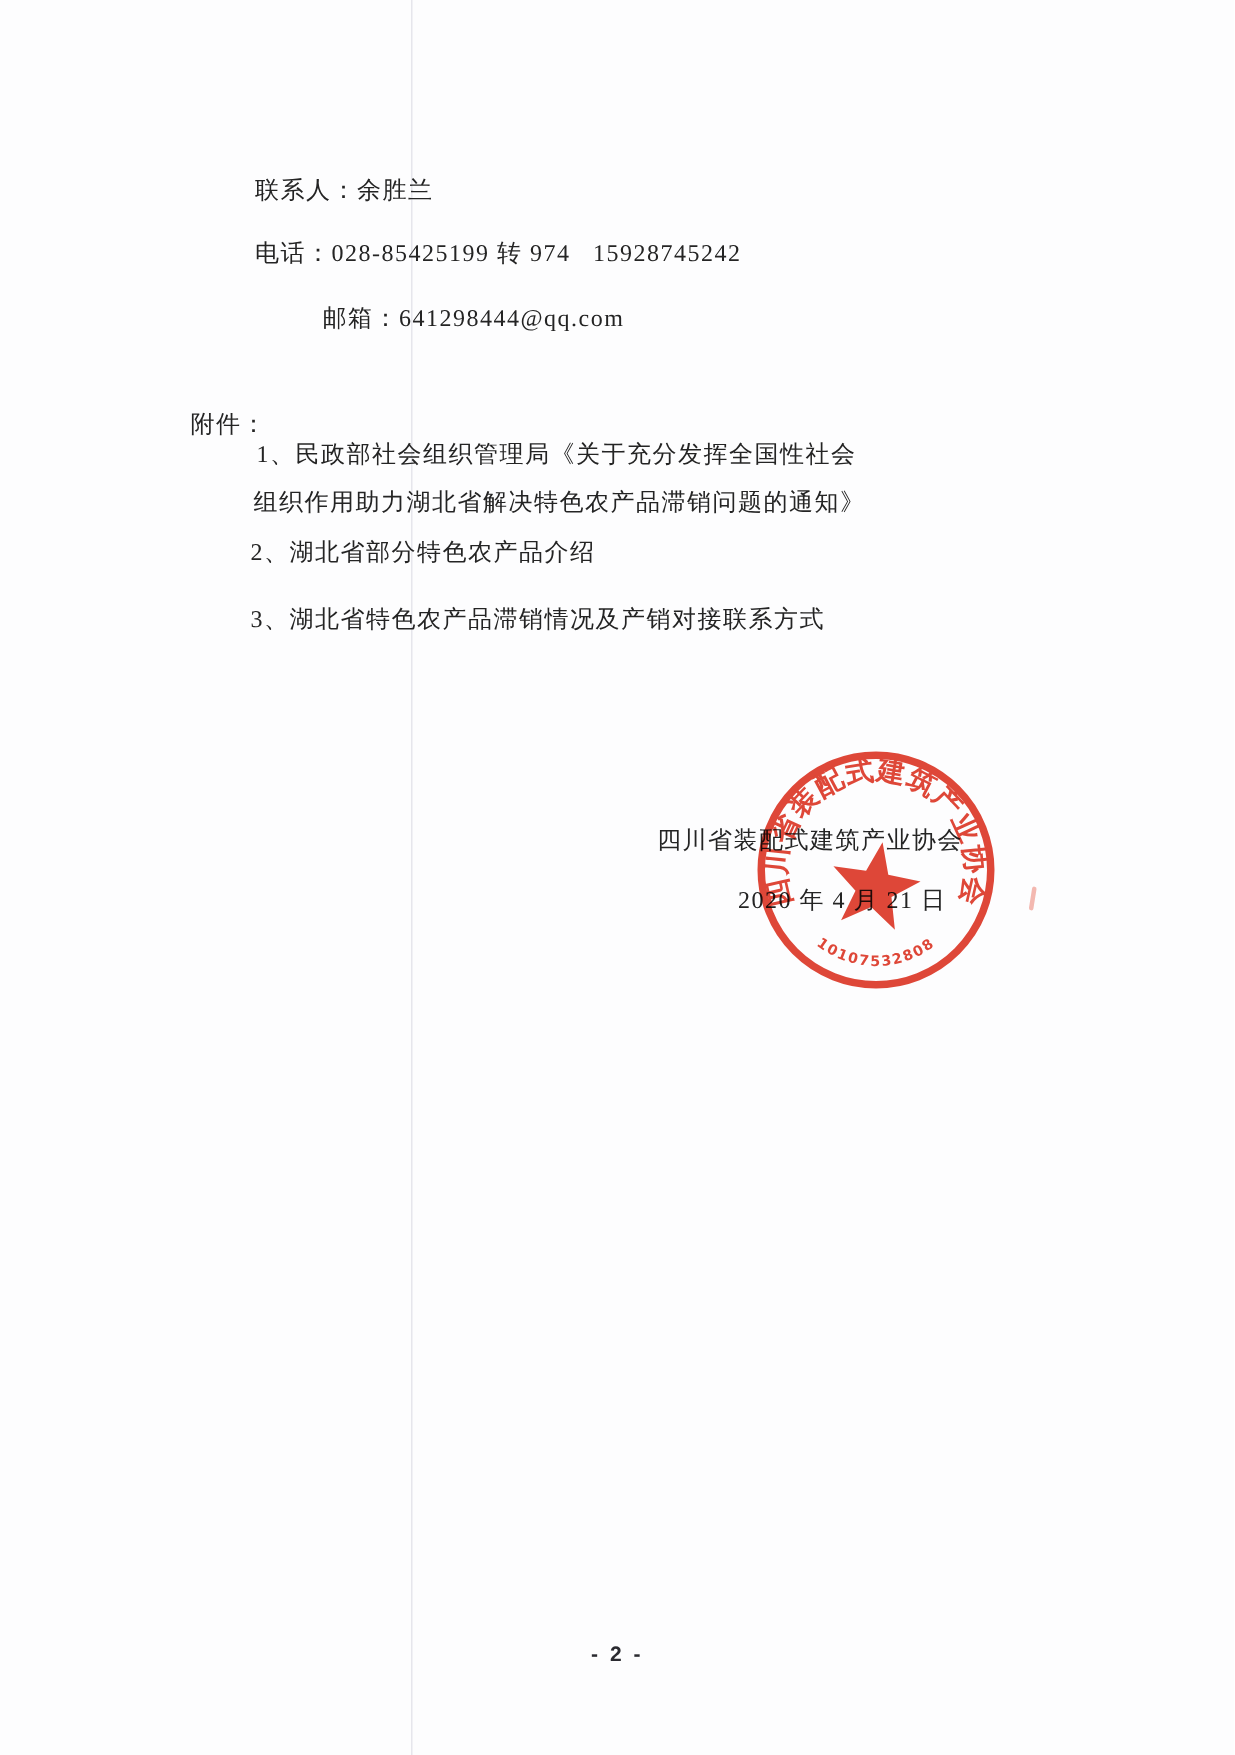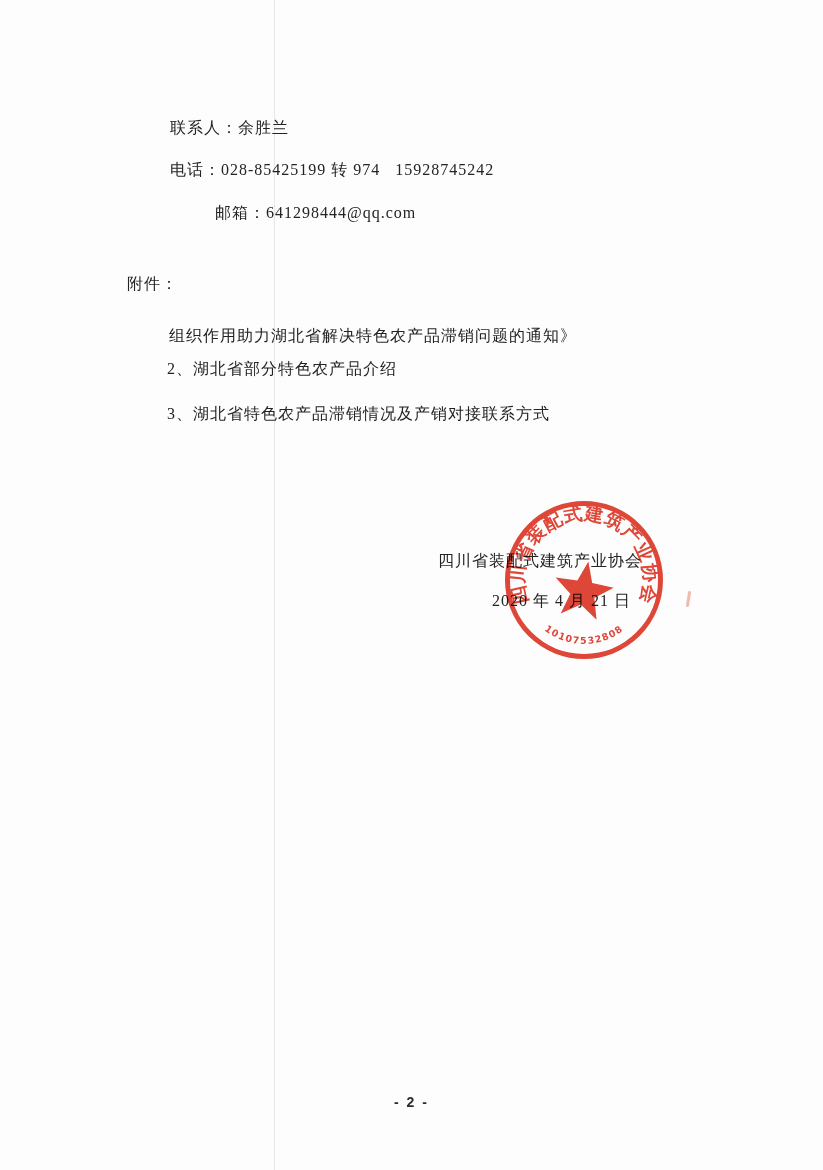--- a/index.html
+++ b/index.html
@@ -100,20 +100,21 @@
   <div class="fold"></div>
 
   <div class="line" id="l-person">联系人：余胜兰</div>
 
   <div class="line" id="l-phone">电话：028-85425199 转 974   15928745242</div>
 
   <div class="line" id="l-email">邮箱：641298444@qq.com</div>
 
   <div class="line" id="l-attach">附件：</div>
 
+  <div class="line" id="l-att1a">1、民政部社会组织管理局《关于充分发挥全国性社会</div>
 
   <div class="line" id="l-att1b">组织作用助力湖北省解决特色农产品滞销问题的通知》</div>
 
   <div class="line" id="l-att2">2、湖北省部分特色农产品介绍</div>
 
   <div class="line" id="l-att3">3、湖北省特色农产品滞销情况及产销对接联系方式</div>
 
 
   <div class="line" id="l-org">四川省装配式建筑产业协会</div>
 

